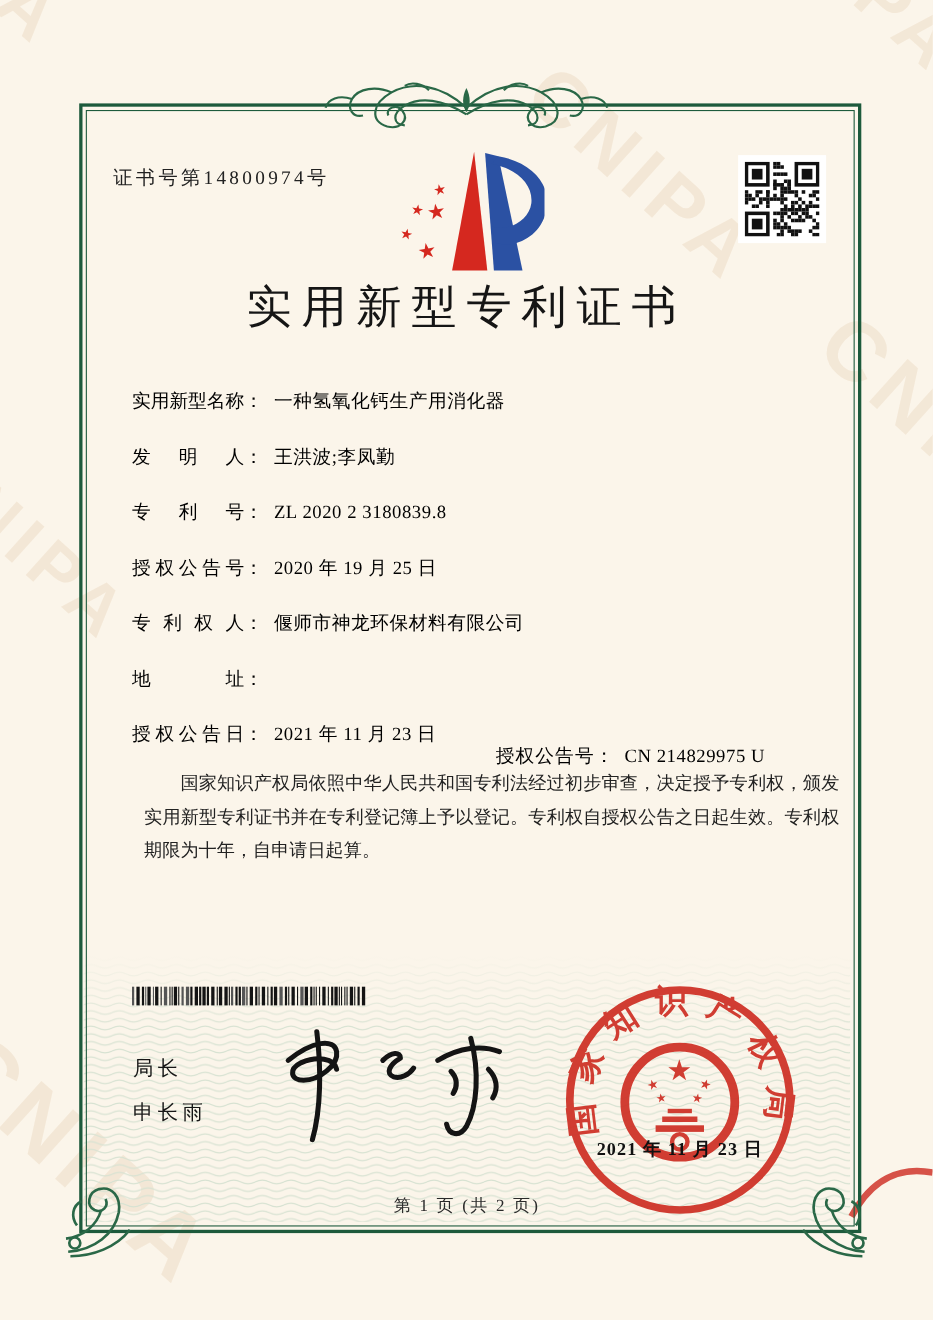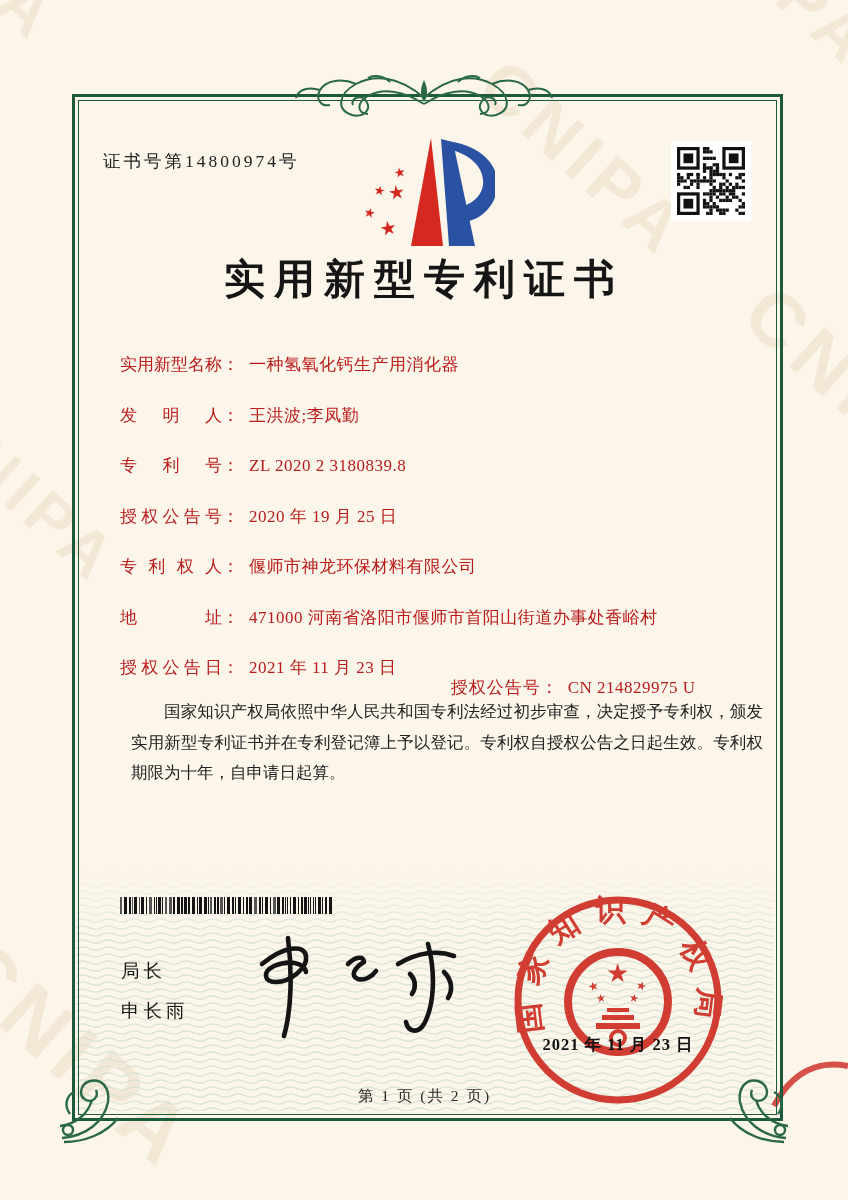--- a/index.html
+++ b/index.html
@@ -24,25 +24,25 @@
   
   .orn{position:absolute;z-index:5;}
 
   
   #certno{position:absolute;left:103px;top:149px;font-size:17.5px;color:#222;
           letter-spacing:3px;z-index:2;}
   #logo{position:absolute;left:345px;top:136px;z-index:2;}
   #qr{position:absolute;left:671px;top:141px;width:80px;height:80px;background:#fff;z-index:2;}
   #qr svg{position:absolute;left:6px;top:6px;}
   #title{position:absolute;left:0;top:252px;width:848px;text-align:center;
-         font-size:41px;font-weight:bold;color:#151515;letter-spacing:9px;z-index:2;}
+         font-size:41px;font-weight:normal;color:#151515;letter-spacing:9px;z-index:2;}
 
   
   #fields{position:absolute;left:120px;top:354px;width:640px;z-index:2;}
-  .row{display:flex;align-items:flex-start;margin-bottom:28.5px;font-size:17px;color:#b91c1c;line-height:22px;}
+  .row{display:flex;align-items:flex-start;margin-bottom:28.5px;font-size:17px;color:#000000;line-height:22px;}
   .lbl{display:inline-block;width:102px;text-align:justify;text-align-last:justify;flex:none;}
   .colon{flex:none;margin-right:10px;}
   .val{letter-spacing:.5px;}
   .gazette{margin-left:54px;display:flex;margin-top:20px;}
   .gazette .lbl2{flex:none;letter-spacing:1px;}
 
   
   #paras{position:absolute;left:131px;top:697px;width:632px;z-index:2;
          font-size:16.5px;line-height:30.5px;color:#222;text-align:justify;}
   #paras p{margin:0;text-indent:2em;}
@@ -314,21 +314,20 @@
       <span class="val">2020 年 19 月 25 日</span>
     </div>
     <div class="row">
       <span class="lbl">专利权人</span>
         <span class="colon">：</span>
       <span class="val">偃师市神龙环保材料有限公司</span>
     </div>
     <div class="row">
       <span class="lbl">地址</span>
         <span class="colon">：</span>
-      <span class="val">471000 河南省洛阳市偃师市首阳山街道办事处香峪村</span>
     </div>
     <div class="row">
       <span class="lbl">授权公告日</span>
         <span class="colon">：</span>
       <span class="val">2021 年 11 月 23 日</span>
       <span class="gazette">
         <span class="lbl2">授权公告号</span>
           <span class="colon">：</span>
         <span class="val">CN 214829975 U</span>
       </span>

